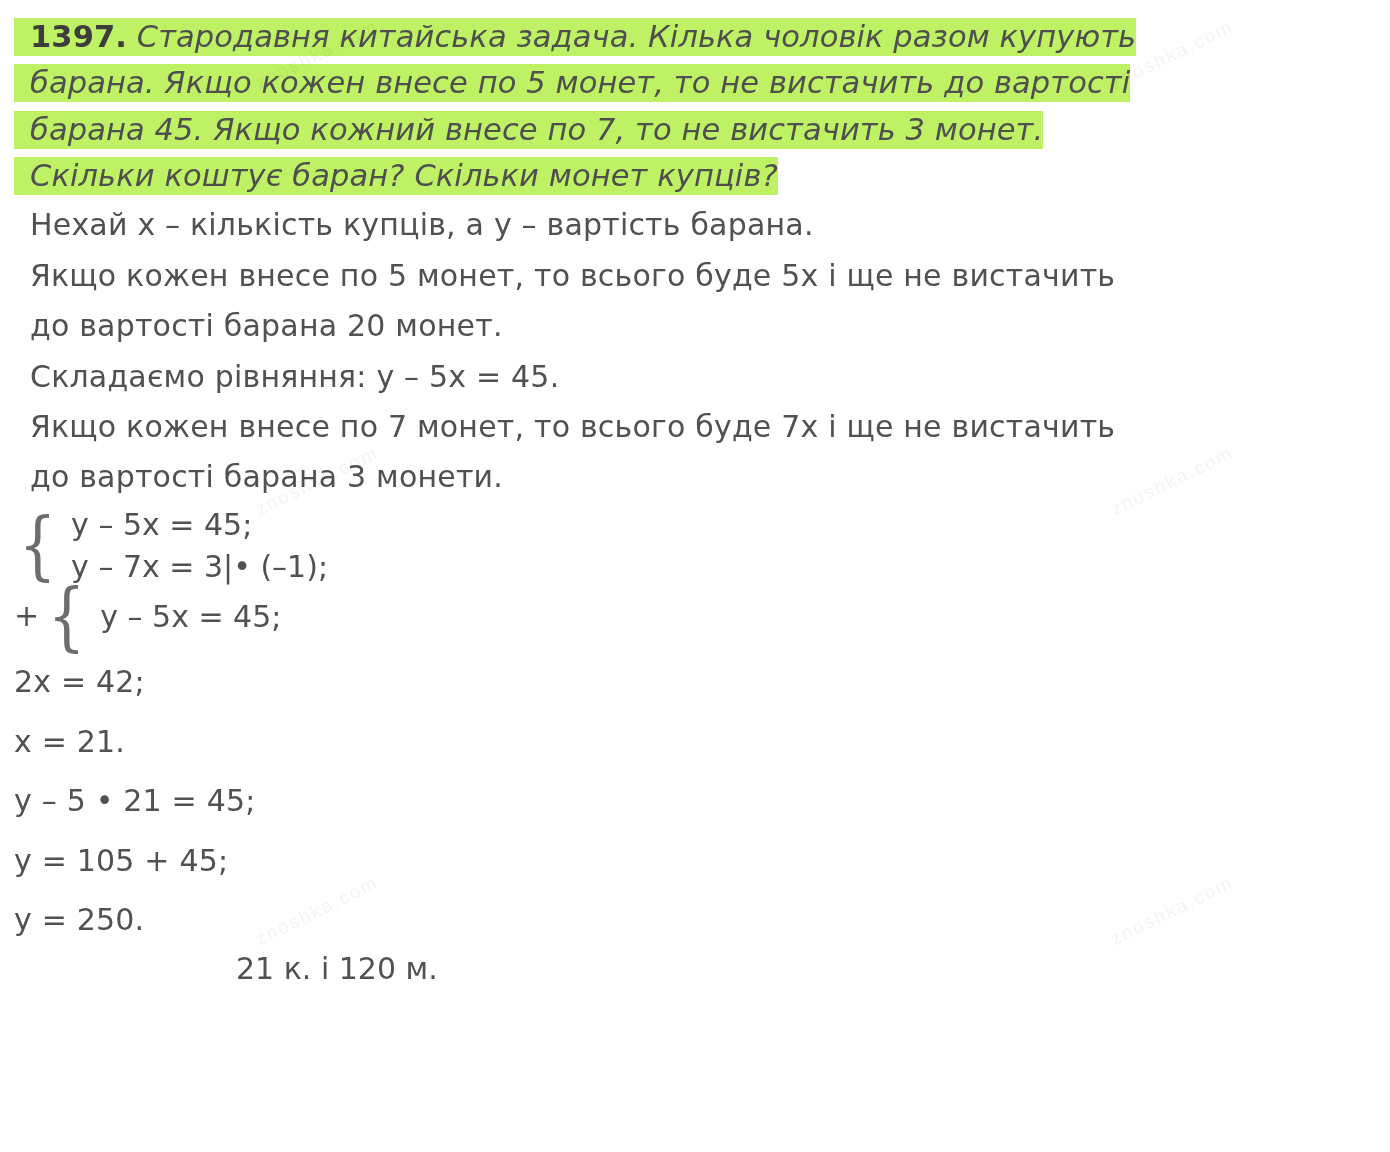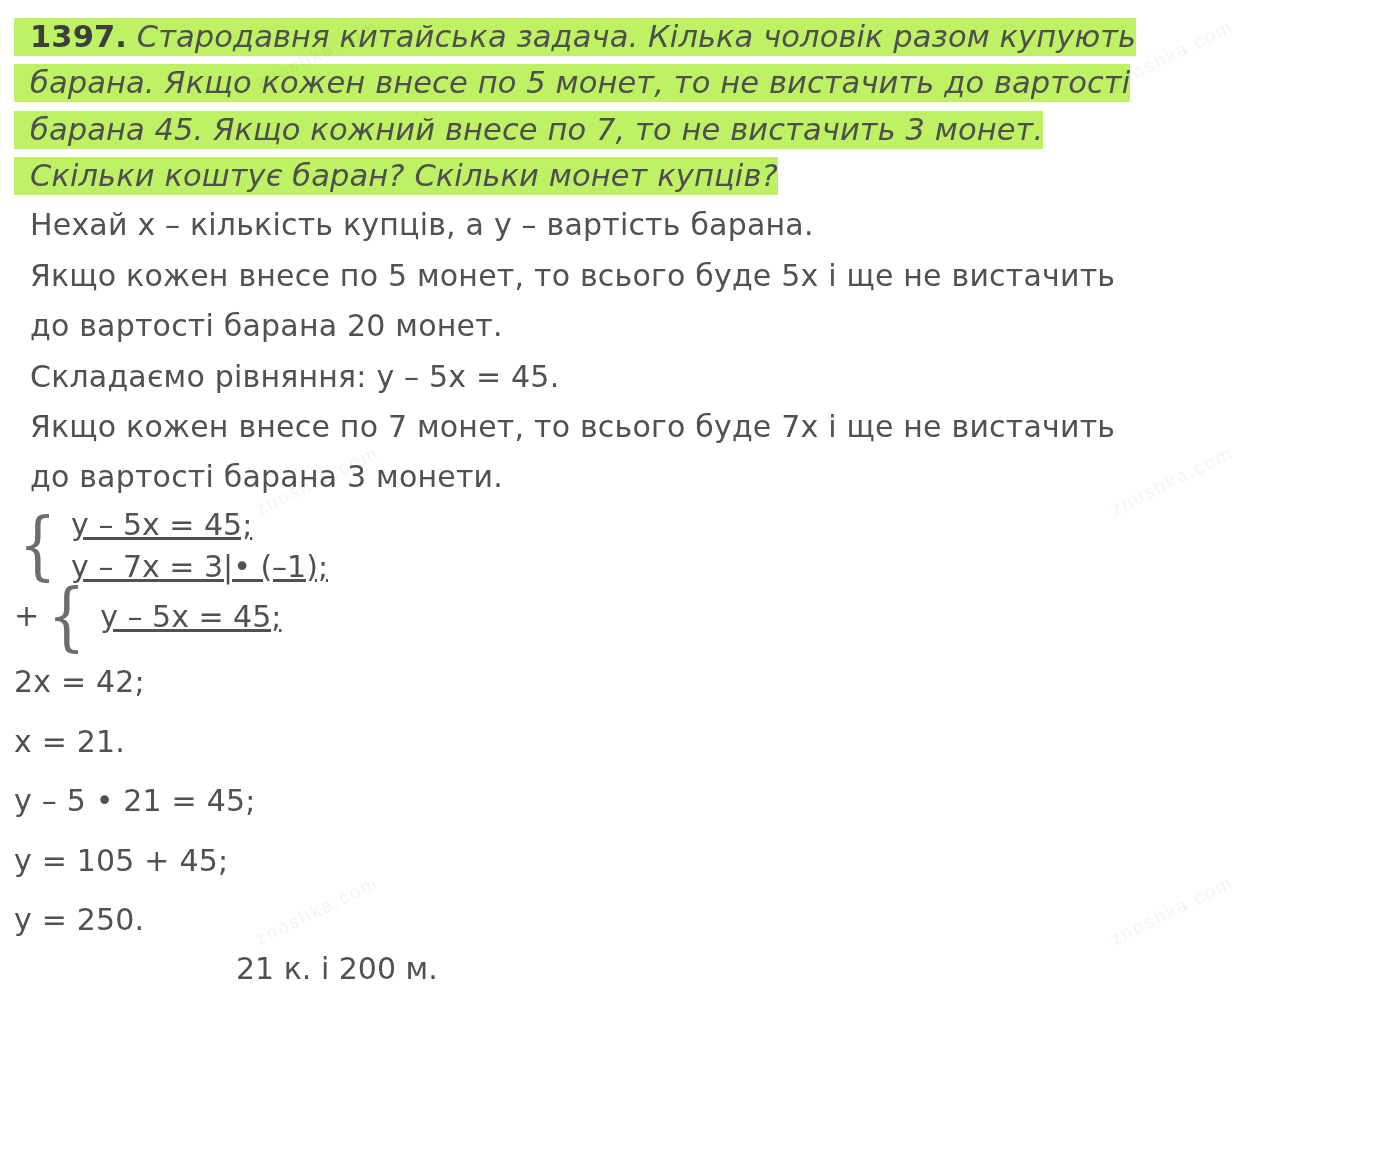--- a/index.html
+++ b/index.html
@@ -83,21 +83,20 @@
     color: #6d6d6d;
     margin-right: 10px;
     font-family: "DejaVu Serif", serif;
     transform: scaleX(0.8);
     display: inline-block;
   }
   .sys-rows {
     display: flex;
     flex-direction: column;
     gap: 7px;
-    text-decoration: underline;
   }
   .sys-rows div {
     white-space: nowrap;
   }
 
   .tail {
     margin-top: 6px;
   }
   .tail p {
     margin: 12px 0 6px 0;
@@ -178,16 +177,16 @@
     </div>
 
     <div class="sol tail">
       <p>2x = 42;</p>
       <p>x = 21.</p>
       <p>y – 5 • 21 = 45;</p>
       <p>y = 105 + 45;</p>
       <p>y = 250.</p>
     </div>
 
-    <div class="answer">21 к. і 200 м.</div>
+    <div class="answer">21 к. і 120 м.</div>
 
   </div>
 </div>
 
 </body></html>

